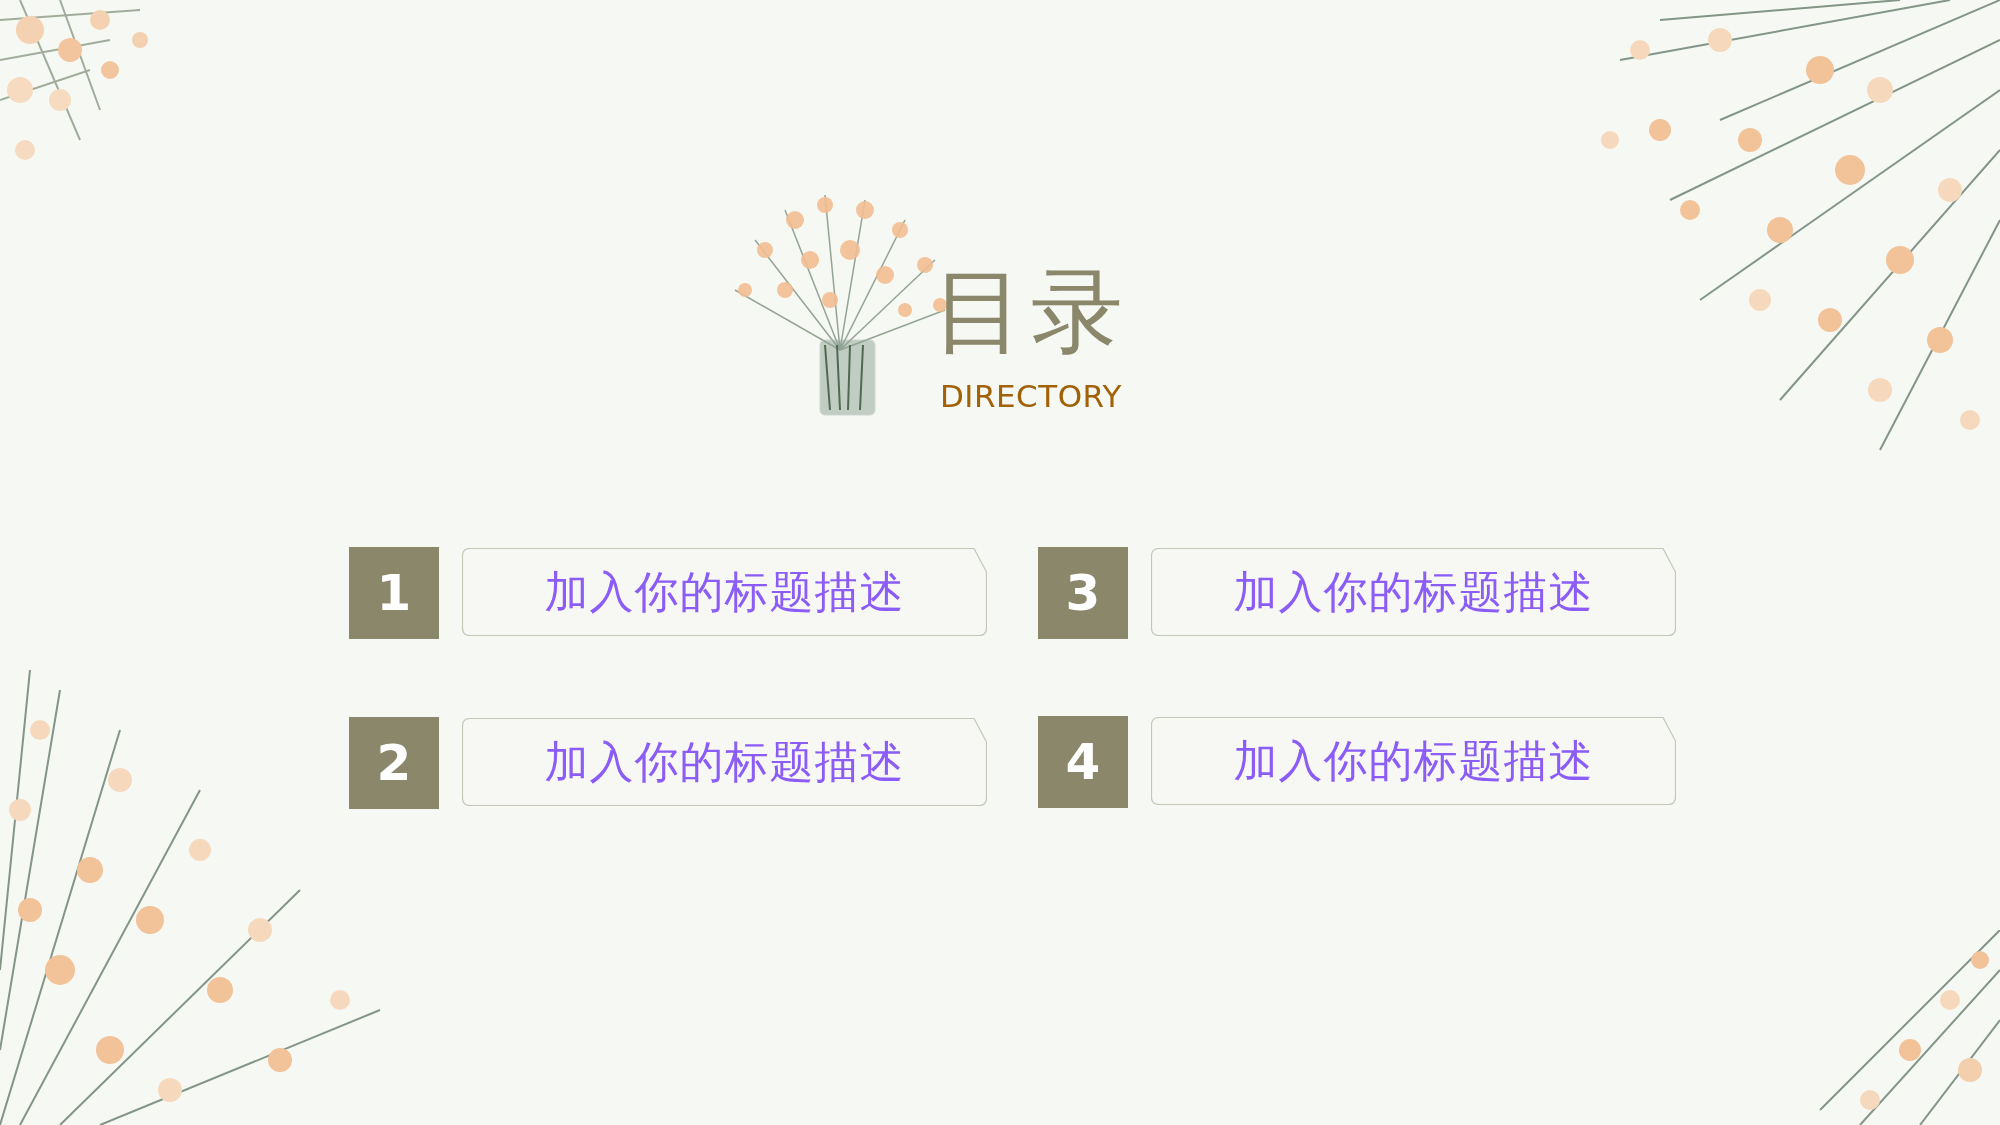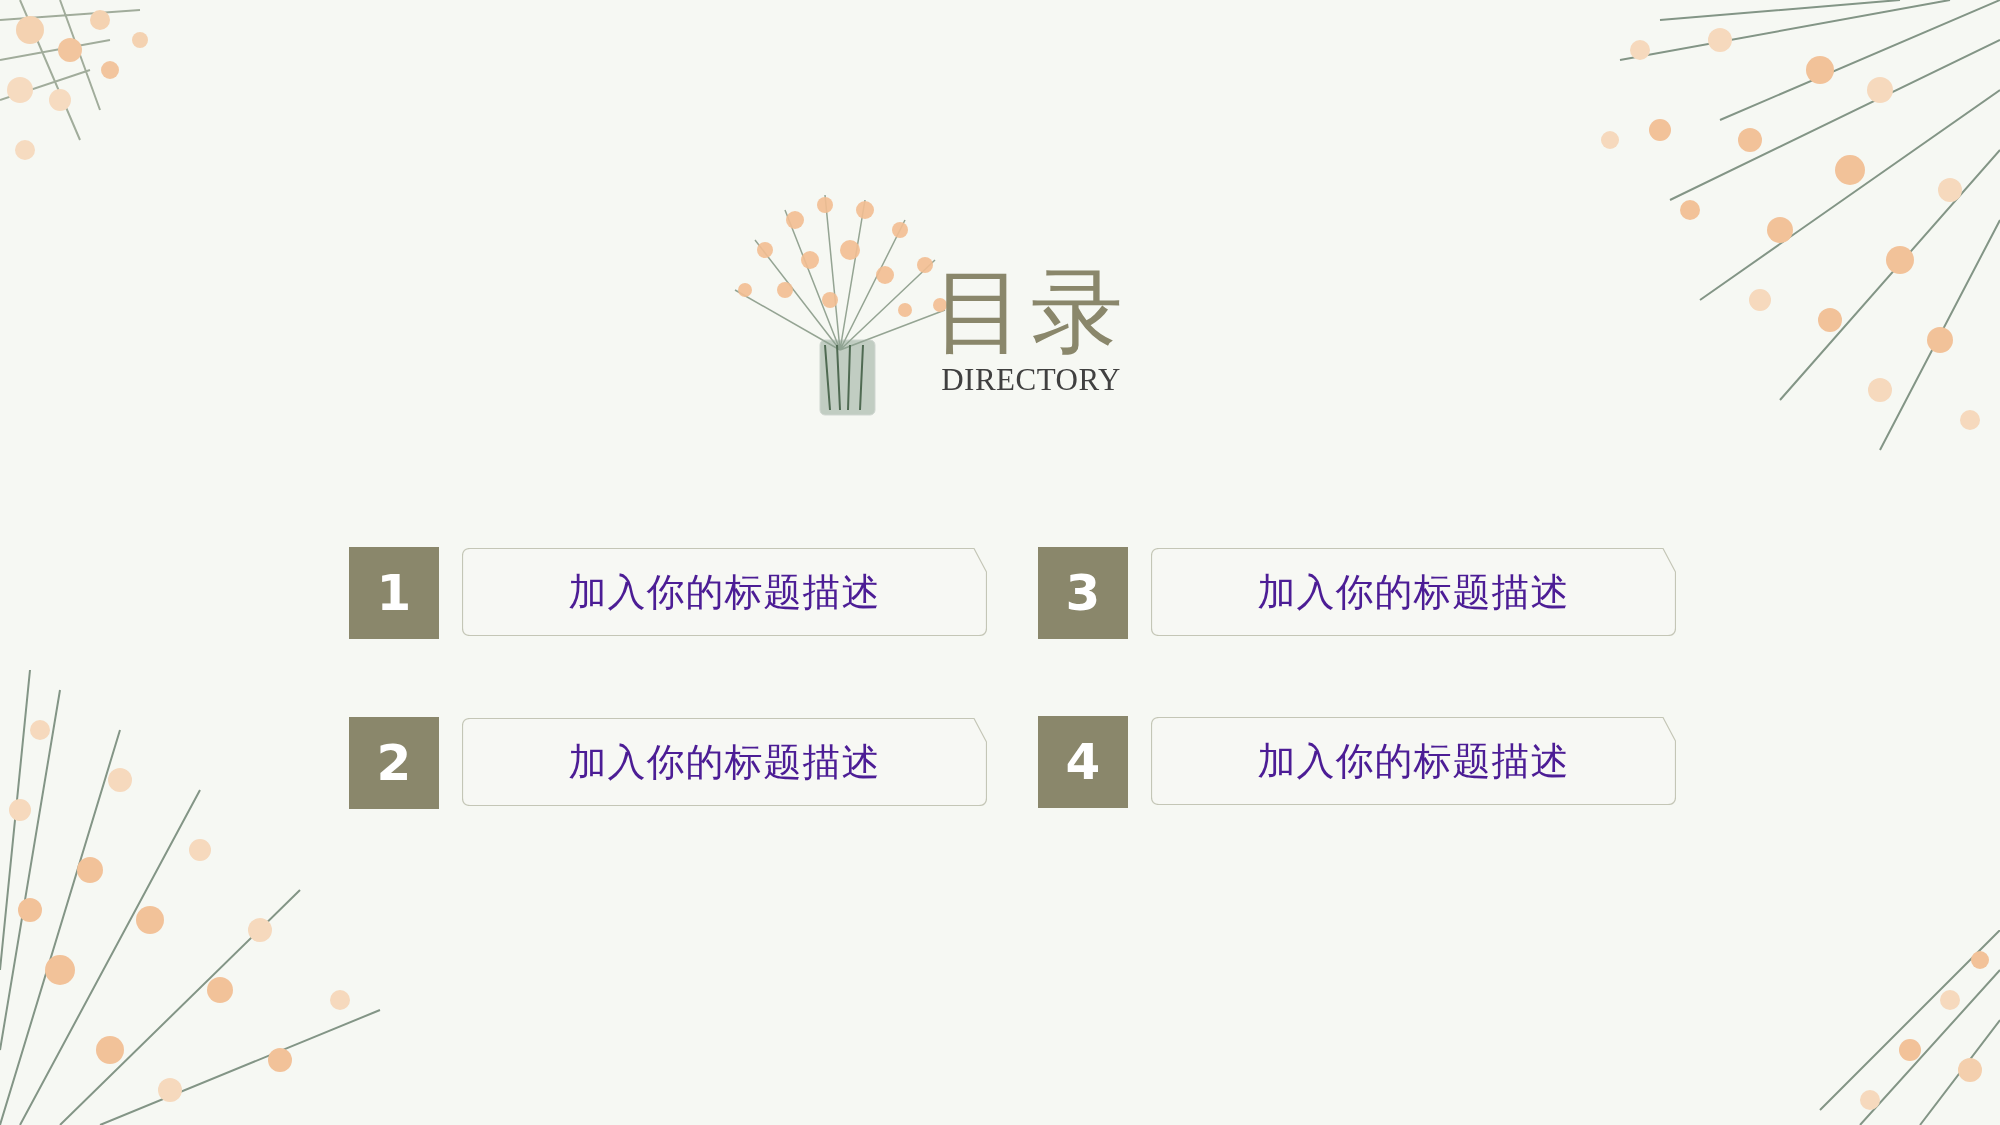--- a/index.html
+++ b/index.html
@@ -1,26 +1,26 @@
 <!DOCTYPE html>
 <html><head>
 <meta charset="utf-8">
 <style>
   html,body{margin:0;padding:0;}
   body{width:2000px;height:1125px;background:#f6f8f3;position:relative;overflow:hidden;font-family:"DejaVu Sans","Liberation Sans",sans-serif;}
   .corner{position:absolute;pointer-events:none;}
   .title-wrap{position:absolute;left:931px;top:262px;width:200px;text-align:center;}
   .title-cn{font-size:92px;line-height:100px;color:#8a876b;letter-spacing:6px;}
-  .title-en{font-size:31px;color:#404040;margin-top:0px;letter-spacing:0.5px;font-family:Liberation Serif, serif;}
+  .title-en{font-size:31px;color:#a16207;margin-top:16px;letter-spacing:0.5px;}
   .vase{position:absolute;left:715px;top:180px;}
   .item{position:absolute;height:92px;}
   .num{position:absolute;left:0;top:0;width:90px;height:92px;background:#8a876b;color:#fff;font-weight:bold;font-size:50px;display:flex;align-items:center;justify-content:center;}
   .label{position:absolute;left:113px;top:1px;width:525px;height:88px;}
   .label svg{position:absolute;left:0;top:0;}
-  .label span{position:absolute;left:0;top:0;width:100%;height:100%;display:flex;align-items:center;justify-content:center;font-size:38px;color:#4c1d95;letter-spacing:1px;}
+  .label span{position:absolute;left:0;top:0;width:100%;height:100%;display:flex;align-items:center;justify-content:center;font-size:44px;color:#8b5cf6;letter-spacing:1px;}
 </style>
 </head>
 <body>
 
 <svg class="corner" style="left:0;top:0" width="200" height="200" viewBox="0 0 200 200">
   <g opacity="0.8">
     <path d="M0 20 L140 10 M0 60 L110 40 M0 100 L90 70 M20 0 L80 140 M60 0 L100 110" stroke="#8c9a86" stroke-width="2" fill="none"></path>
     <circle cx="30" cy="30" r="14" fill="#f4c9a1"></circle>
       <circle cx="70" cy="50" r="12" fill="#f2b98a"></circle>
     <circle cx="20" cy="90" r="13" fill="#f6d4b4"></circle>

